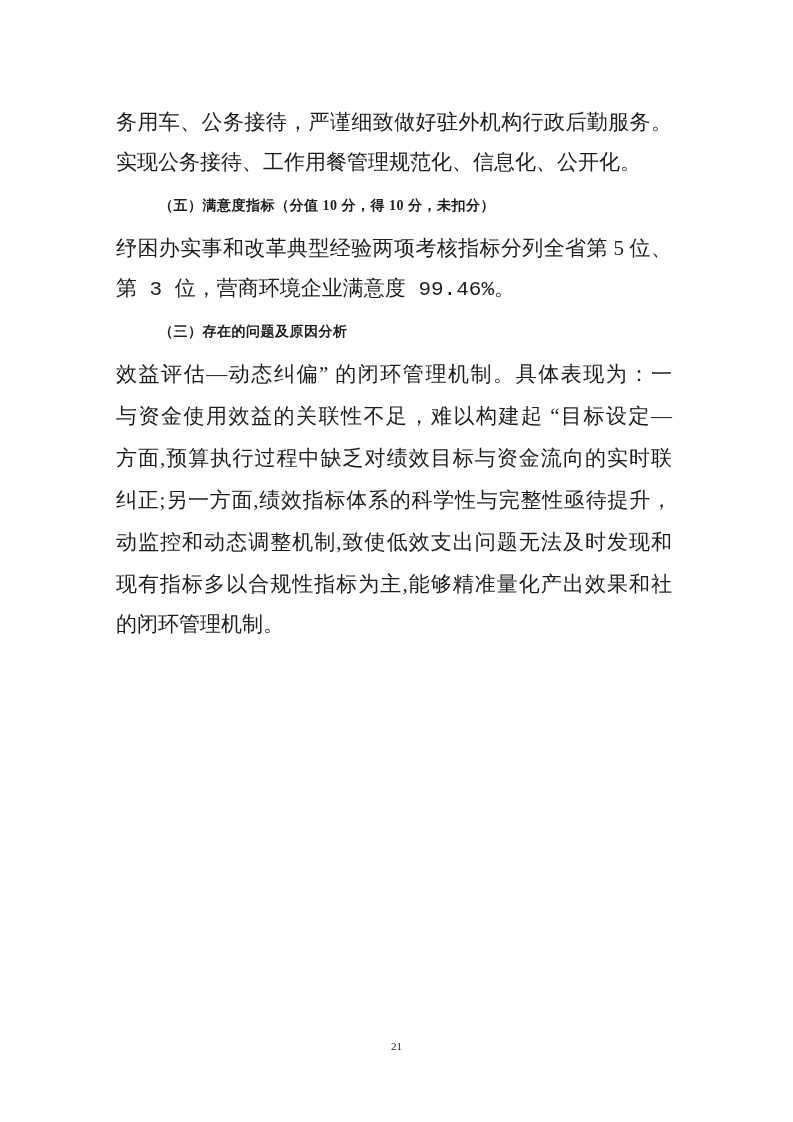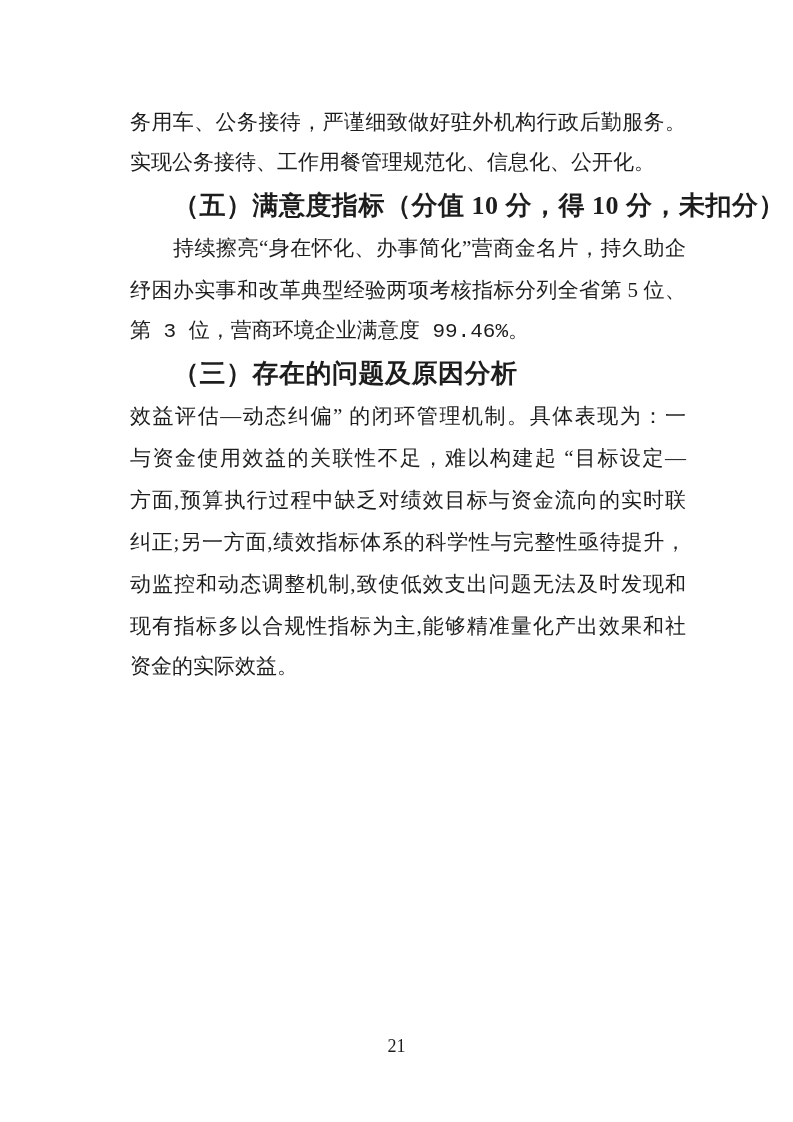--- a/index.html
+++ b/index.html
@@ -11,21 +11,21 @@
     position: relative;
     width: 793px;
     height: 1122px;
     background: #ffffff;
     overflow: hidden;
     font-family: "Liberation Serif", "DejaVu Serif", serif;
     color: #1d1d1d;
   }
   .doc-body {
     position: absolute;
-    left: 130px;
+    left: 116px;
     top: 101px;
     width: 556px;
   }
   .doc-line {
     font-size: 21px;
     line-height: 42px;
     height: 42px;
     white-space: nowrap;
     text-align: justify;
     text-align-last: justify;
@@ -33,66 +33,65 @@
   }
   .doc-line.para-end {
     text-align: left;
     text-align-last: left;
     font-family: Liberation Mono, monospace;
   }
   .doc-line.indent {
     padding-left: 43px;
   }
   .heading {
-    font-size: 26px;
+    font-size: 14px;
     line-height: 42px;
     height: 42px;
     font-weight: bold;
     padding-left: 43px;
     white-space: nowrap;
     text-align: left;
     text-align-last: left;
     letter-spacing: 0.5px;
   }
   .page-footer {
     position: absolute;
     left: 0;
     top: 1036px;
     width: 100%;
     text-align: center;
   }
   .page-number {
-    font-size: 18px;
+    font-size: 11px;
     line-height: 20px;
     color: #1d1d1d;
   }
 </style>
 </head>
 <body>
 
 <div class="page">
   <div class="doc-body">
 
     <div class="doc-line">务用车、公务接待，严谨细致做好驻外机构行政后勤服务。</div>
     <div class="doc-line para-end">实现公务接待、工作用餐管理规范化、信息化、公开化。</div>
 
     <div class="heading">（五）满意度指标（分值 10 分，得 10 分，未扣分）</div>
 
-    <div class="doc-line indent">持续擦亮“身在怀化、办事简化”营商金名片，持久助企</div>
     <div class="doc-line">纾困办实事和改革典型经验两项考核指标分列全省第 5 位、</div>
     <div class="doc-line para-end">第 3 位，营商环境企业满意度 99.46%。</div>
 
     <div class="heading">（三）存在的问题及原因分析</div>
 
     <div class="doc-line">效益评估—动态纠偏” 的闭环管理机制。具体表现为：一</div>
     <div class="doc-line">与资金使用效益的关联性不足，难以构建起 “目标设定—</div>
     <div class="doc-line">方面,预算执行过程中缺乏对绩效目标与资金流向的实时联</div>
     <div class="doc-line">纠正;另一方面,绩效指标体系的科学性与完整性亟待提升，</div>
     <div class="doc-line">动监控和动态调整机制,致使低效支出问题无法及时发现和</div>
     <div class="doc-line">现有指标多以合规性指标为主,能够精准量化产出效果和社</div>
-    <div class="doc-line para-end">资金的实际效益。</div>
+    <div class="doc-line para-end">的闭环管理机制。</div>
 
   </div>
 
   <div class="page-footer">
     <span class="page-number">21</span>
   </div>
 </div>
 
 </body></html>

